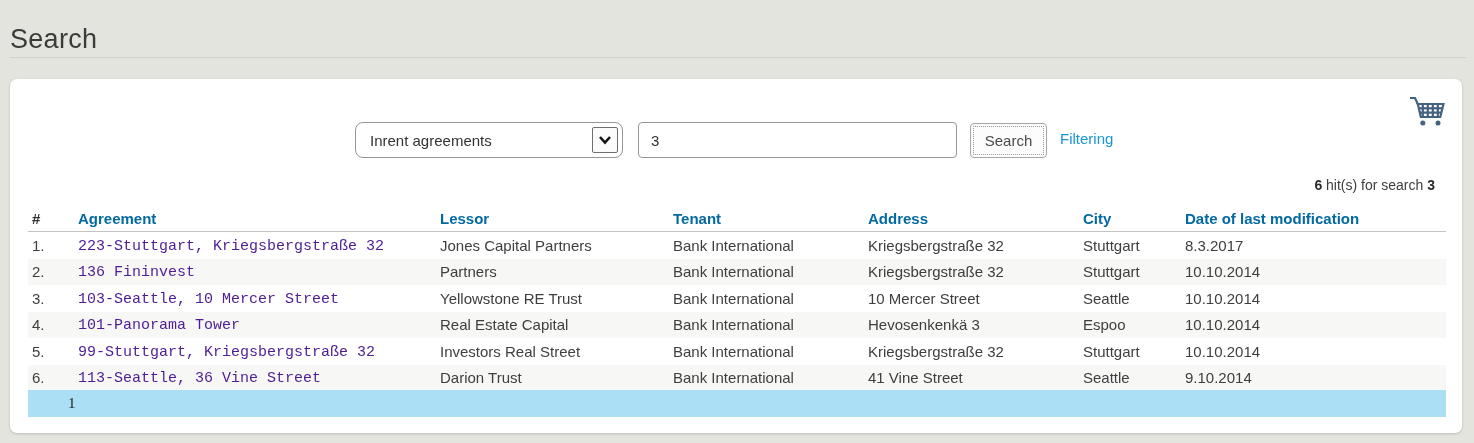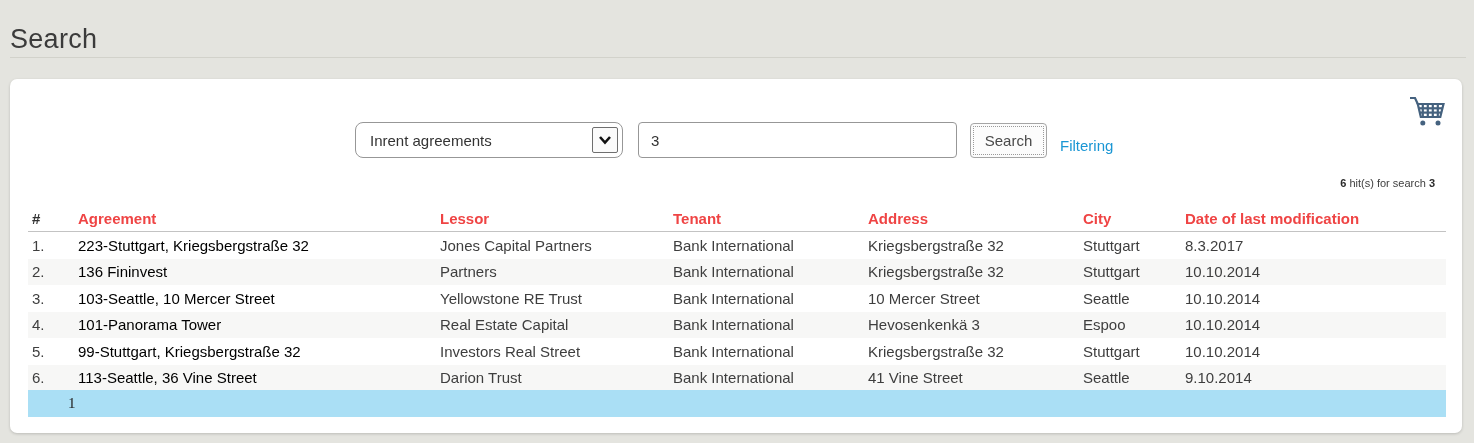--- a/index.html
+++ b/index.html
@@ -64,52 +64,52 @@
     width: 77px; height: 35px;
     background: #fcfcfc;
     border: 1px solid #a5a5a5; border-radius: 4px;
     outline: 1px dotted #9a9a9a; outline-offset: -4px;
     font-size: 15px; color: #4a4a4a;
     font-family: "Liberation Sans", sans-serif;
     cursor: pointer;
   }
 
   .filtering-link {
-    position: absolute; left: 1050px; top: 58px;
+    position: absolute; left: 1050px; top: 51px;
     font-size: 15px; color: #1a96d4;
     text-decoration: none; cursor: pointer;
   }
 
   .hits {
     position: absolute; top: 98px; right: 27px;
-    font-size: 11px; color: #3e3e3e;
+    font-size: 14px; color: #3e3e3e;
   }
   .hits b { font-weight: bold; color: #2b2b2b; }
 
   .results-table {
     position: absolute; left: 18px; top: 126px;
     width: 1418px;
     border-collapse: collapse; table-layout: fixed;
     font-size: 15px; color: #3e3e3e;
   }
   .results-table th {
-    text-align: left; font-weight: bold; color: #ef4444;
+    text-align: left; font-weight: bold; color: #0369a1;
     height: 26px; padding: 0; vertical-align: middle;
     border-bottom: 1px solid #c3c3c3;
     white-space: nowrap; overflow: hidden;
     cursor: pointer;
   }
   .results-table th.num-col { color: #333; padding-left: 4px; cursor: default; }
   .results-table td {
     height: 26.5px; padding: 0; vertical-align: middle;
     white-space: nowrap; overflow: hidden;
   }
   .results-table td.num-col { padding-left: 4px; }
   .results-table tr.alt { background: #f7f7f6; }
-  .agreement-link { color: #000000; text-decoration: none; cursor: pointer; }
+  .agreement-link { color: #4c1d95; text-decoration: none; cursor: pointer; font-family: Liberation Mono, monospace; }
 
   .pagination {
     position: absolute; left: 18px; top: 311px;
     width: 1418px; height: 27px; box-sizing: border-box;
     background: #aadff5;
     display: flex; align-items: center;
     padding-left: 40px;
   }
   .page-num {
     font-family: "Liberation Serif", serif;

